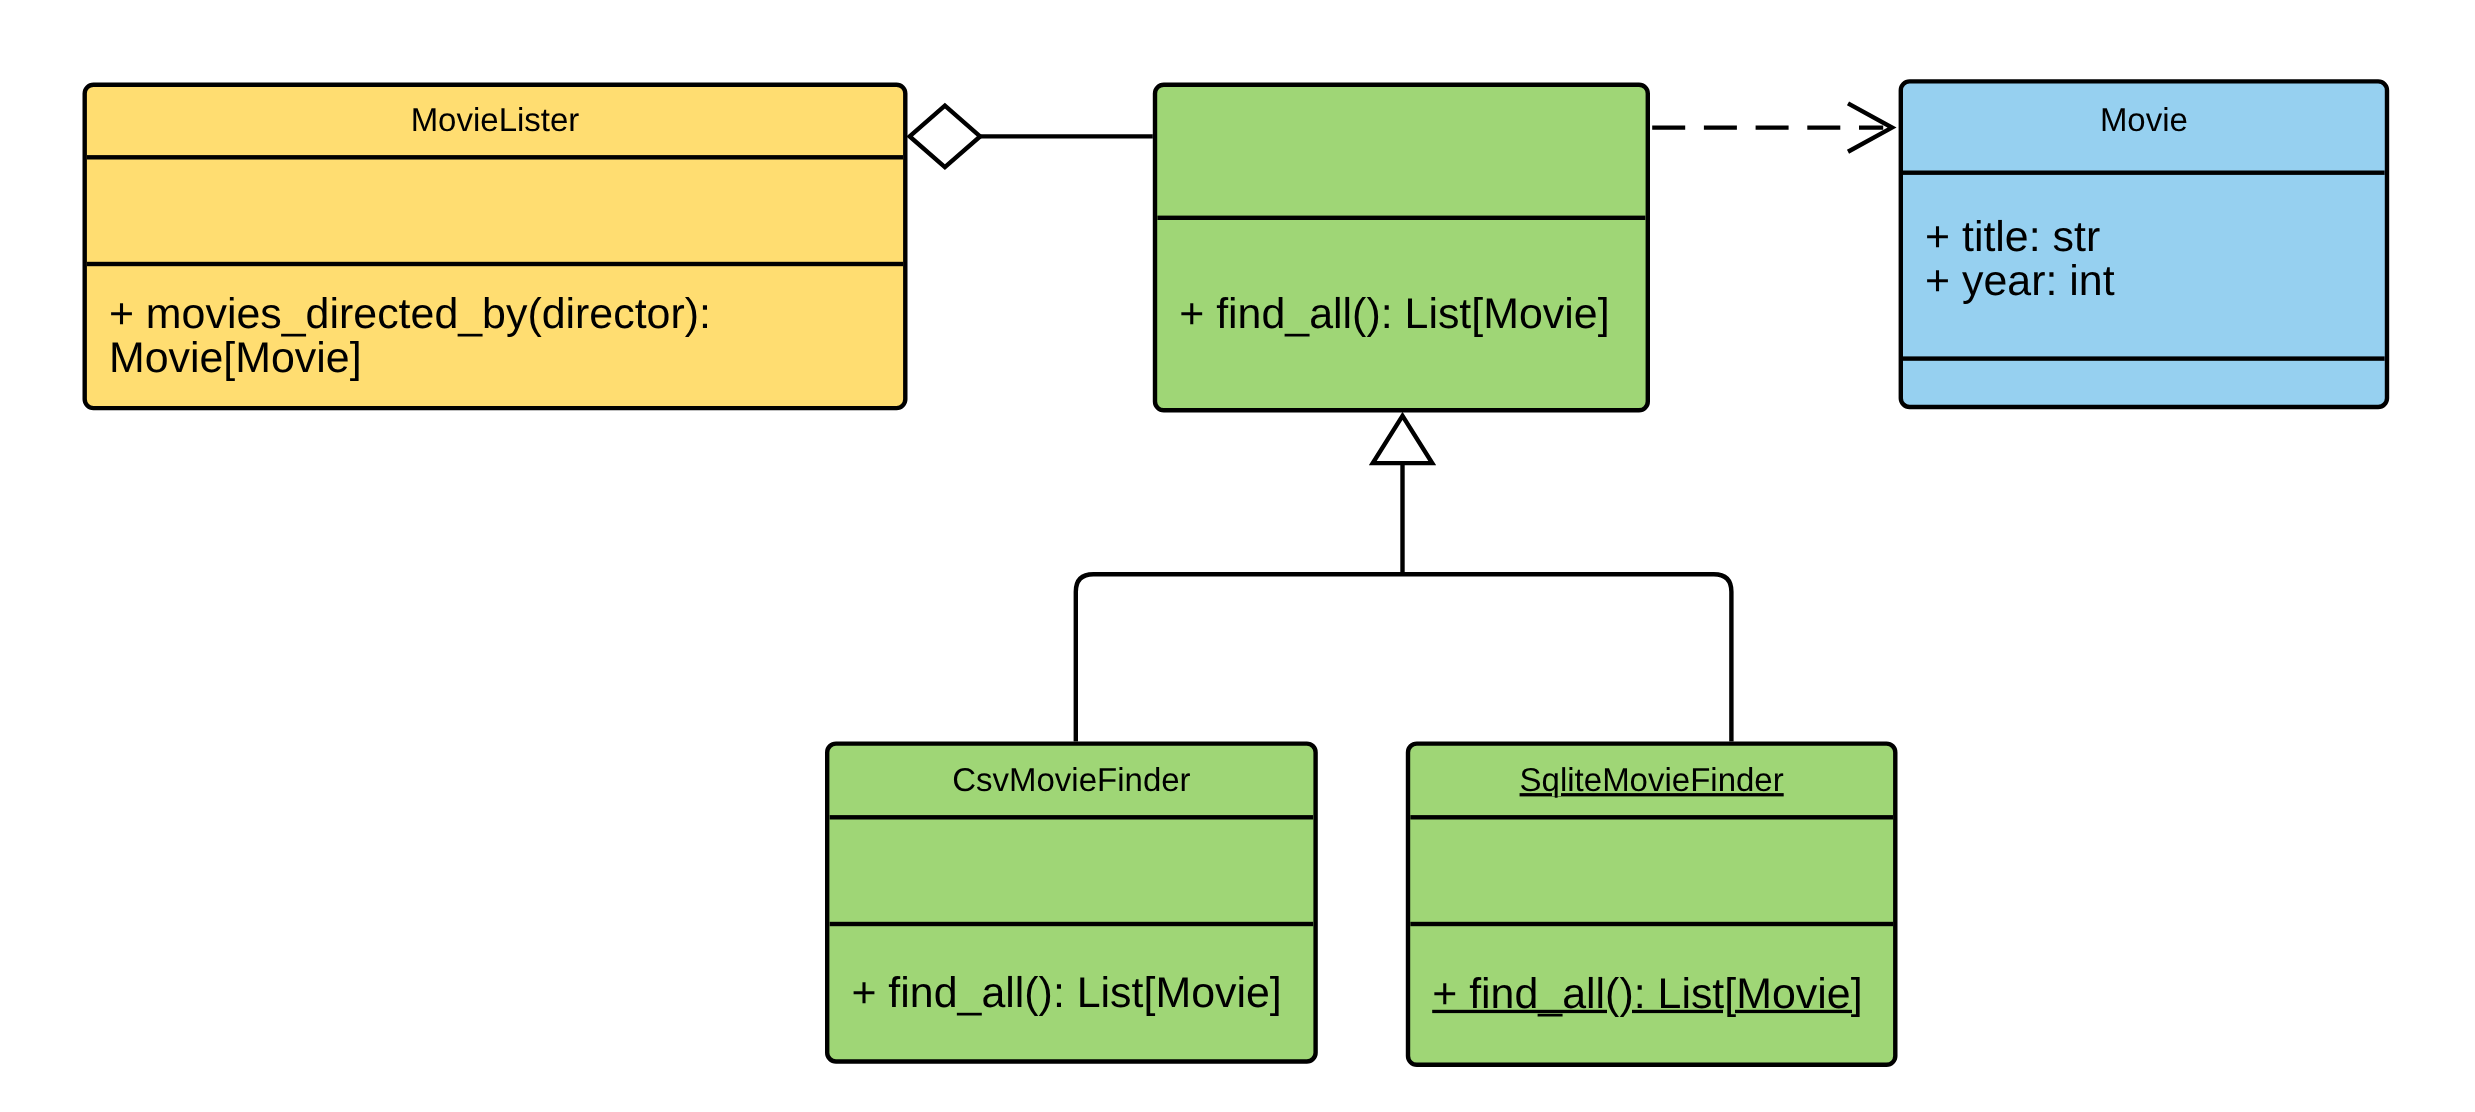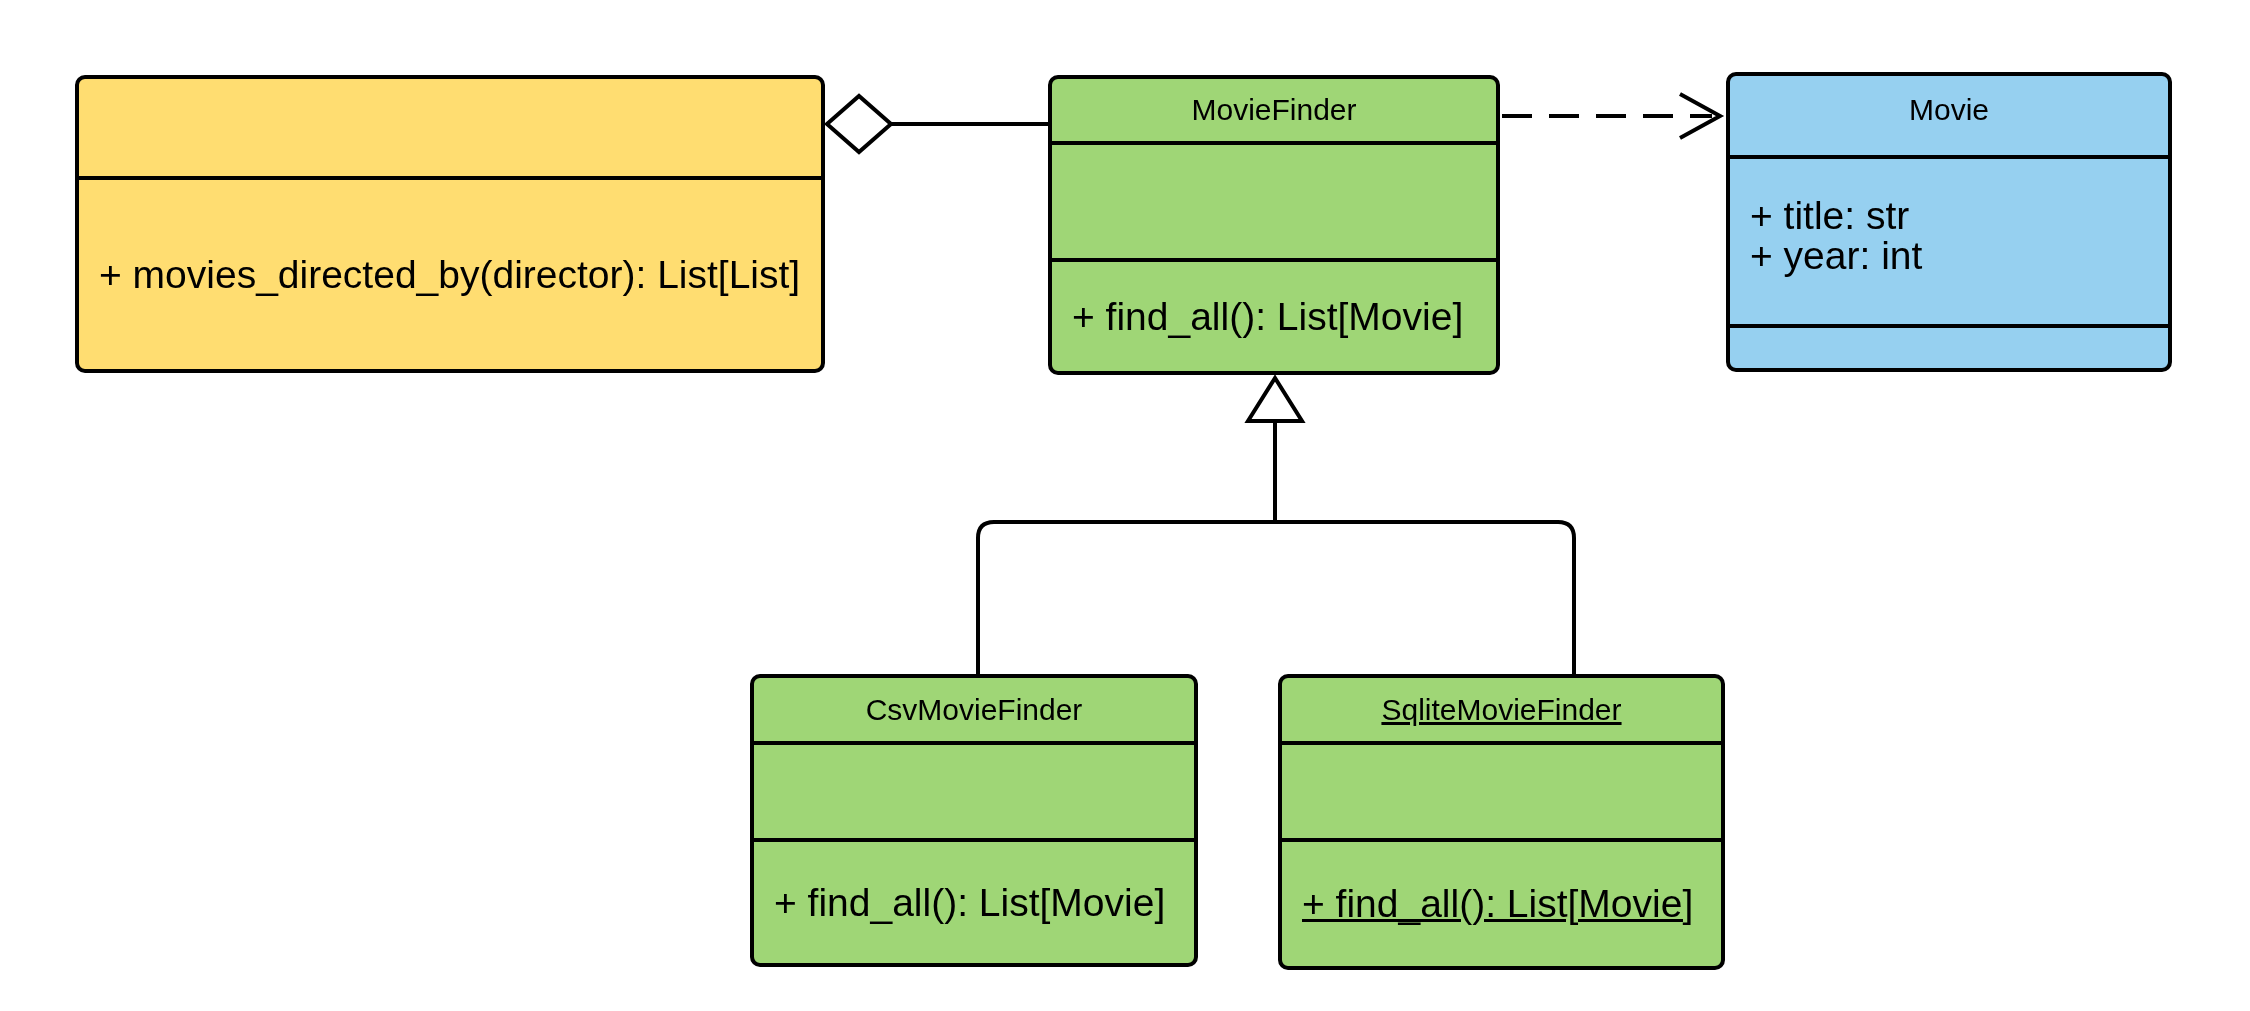--- a/index.html
+++ b/index.html
@@ -96,28 +96,28 @@
     </g>
 
     <g>
       <polygon class="conn conn-fill-white" points="1275,378 1248,421 1302,421"></polygon>
       <line class="conn" x1="1275" y1="421" x2="1275" y2="522"></line>
       <path class="conn conn-nofill" d="M 978 674 L 978 538 Q 978 522 994 522 L 1558 522 Q 1574 522 1574 538 L 1574 674"></path>
     </g>
   </svg>
 
   <div class="uml-class" id="movielister" style="background: rgb(255, 221, 113);">
+    <div class="sec sec-title">MovieLister</div>
     <div class="sec sec-attrs sec-body"></div>
     <div class="sec sec-fill sec-body">
-      <div>+ movies_directed_by(director): List[List]</div>
+      <div>+ movies_directed_by(director): Movie[Movie]</div>
     </div>
   </div>
 
   <div class="uml-class" id="moviefinder" style="background: rgb(159, 214, 118);">
-    <div class="sec sec-title">MovieFinder</div>
     <div class="sec sec-attrs sec-body"></div>
     <div class="sec sec-fill sec-body">
       <div>+ find_all(): List[Movie]</div>
     </div>
   </div>
 
   <div class="uml-class" id="movie" style="background: rgb(150, 208, 240); gap: 12px;">
     <div class="sec sec-title">Movie</div>
     <div class="sec sec-attrs sec-body">
       <div>+ title: str</div>

